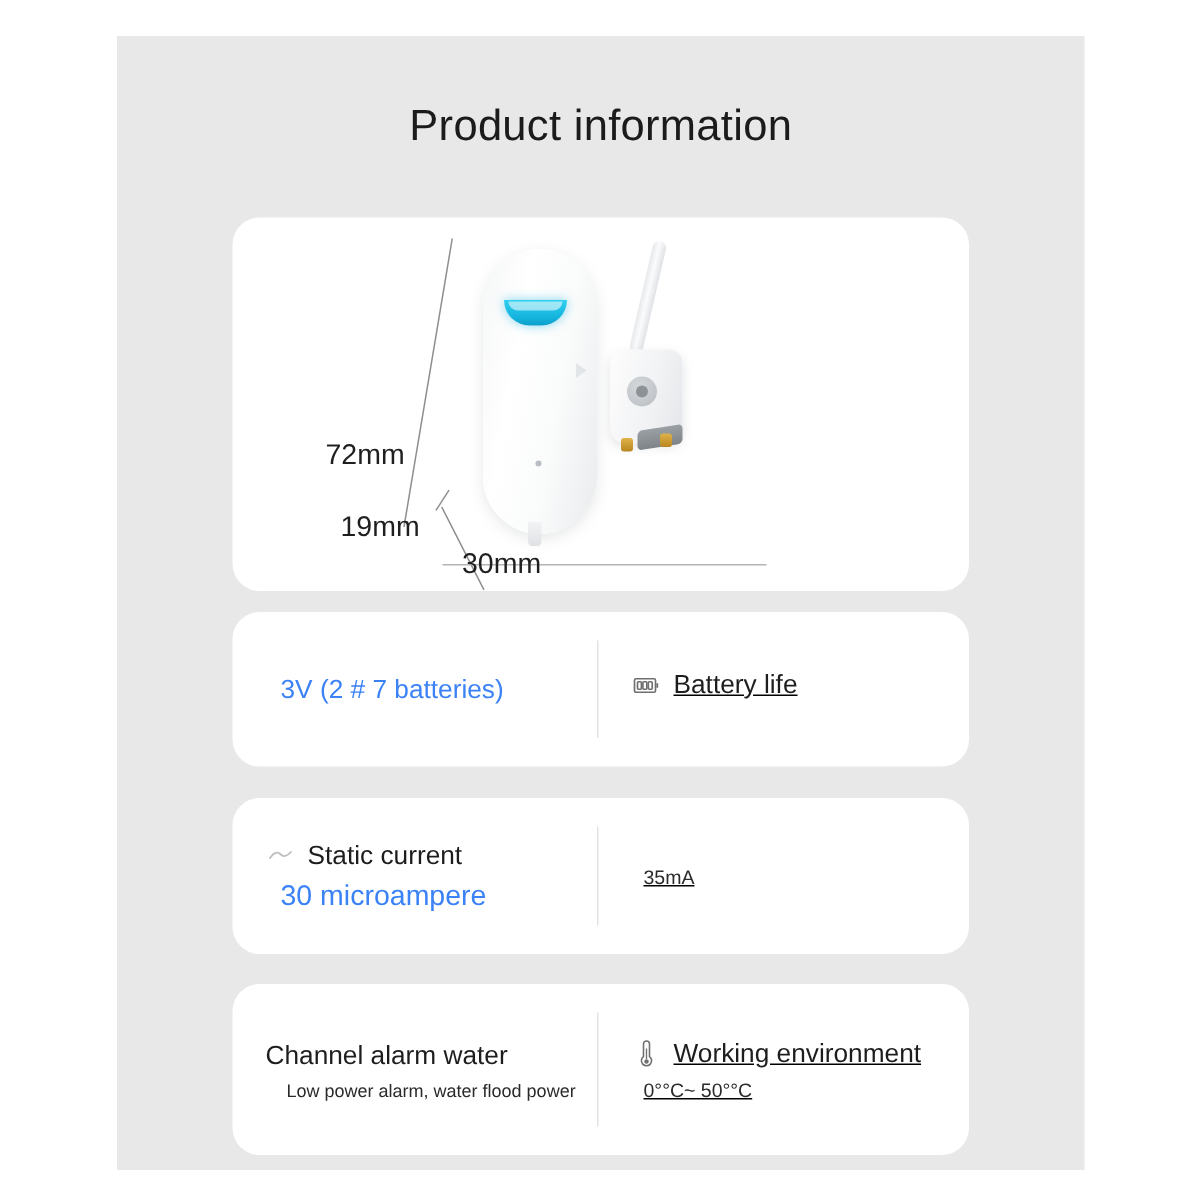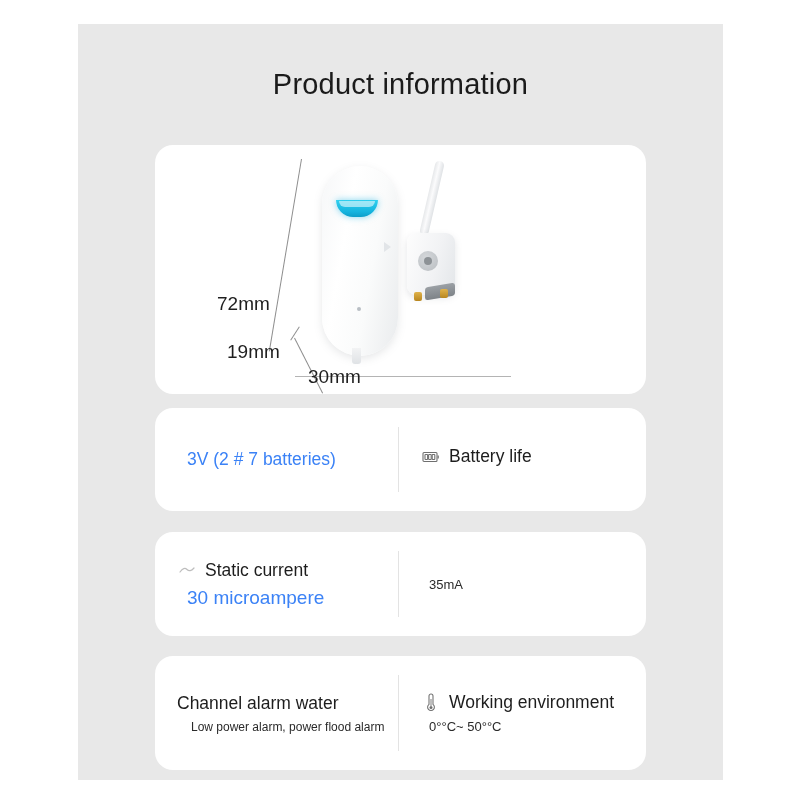--- a/index.html
+++ b/index.html
@@ -235,21 +235,21 @@
     display: flex;
   }
   .spec-cell {
     position: relative;
     box-sizing: border-box;
     display: flex;
     flex-direction: column;
     justify-content: center;
   }
   .spec-cell-left  { width: 244px; padding: 0 0 0 22px; }
-  .spec-cell-right { width: 247px; padding: 0 0 0 22px; }
+  .spec-cell-right { width: 247px; padding: 0 0 0 22px; text-decoration: underline; }
   .spec-divider {
     position: absolute;
     left: 243px;
     top: 19px;
     bottom: 19px;
     width: 1px;
     background: #e3e3e3;
   }
 
   .spec-head {
@@ -382,21 +382,21 @@
       </div>
     </div>
   </div>
 
   <div class="card card-row-3">
     <div class="spec-grid">
       <div class="spec-cell spec-cell-left">
         <div class="spec-head">
           <span class="spec-label">Channel alarm water</span>
         </div>
-        <div class="spec-value spec-value-small">Low power alarm, power flood alarm</div>
+        <div class="spec-value spec-value-small">Low power alarm, water flood power</div>
       </div>
       <div class="spec-divider"></div>
       <div class="spec-cell spec-cell-right">
         <div class="spec-head">
           <span class="icon">
             <svg width="12" height="20" viewBox="0 0 12 20" fill="none" stroke="currentColor" stroke-width="1.05">
               <path d="M4 3 a2 2 0 0 1 4 0 v8.4 a3.4 3.4 0 1 1 -4 0 Z"></path>
               <circle cx="6" cy="14.6" r="1.5" fill="currentColor" stroke="none"></circle>
               <path d="M6 6 v7" stroke-width="0.9"></path>
             </svg>

